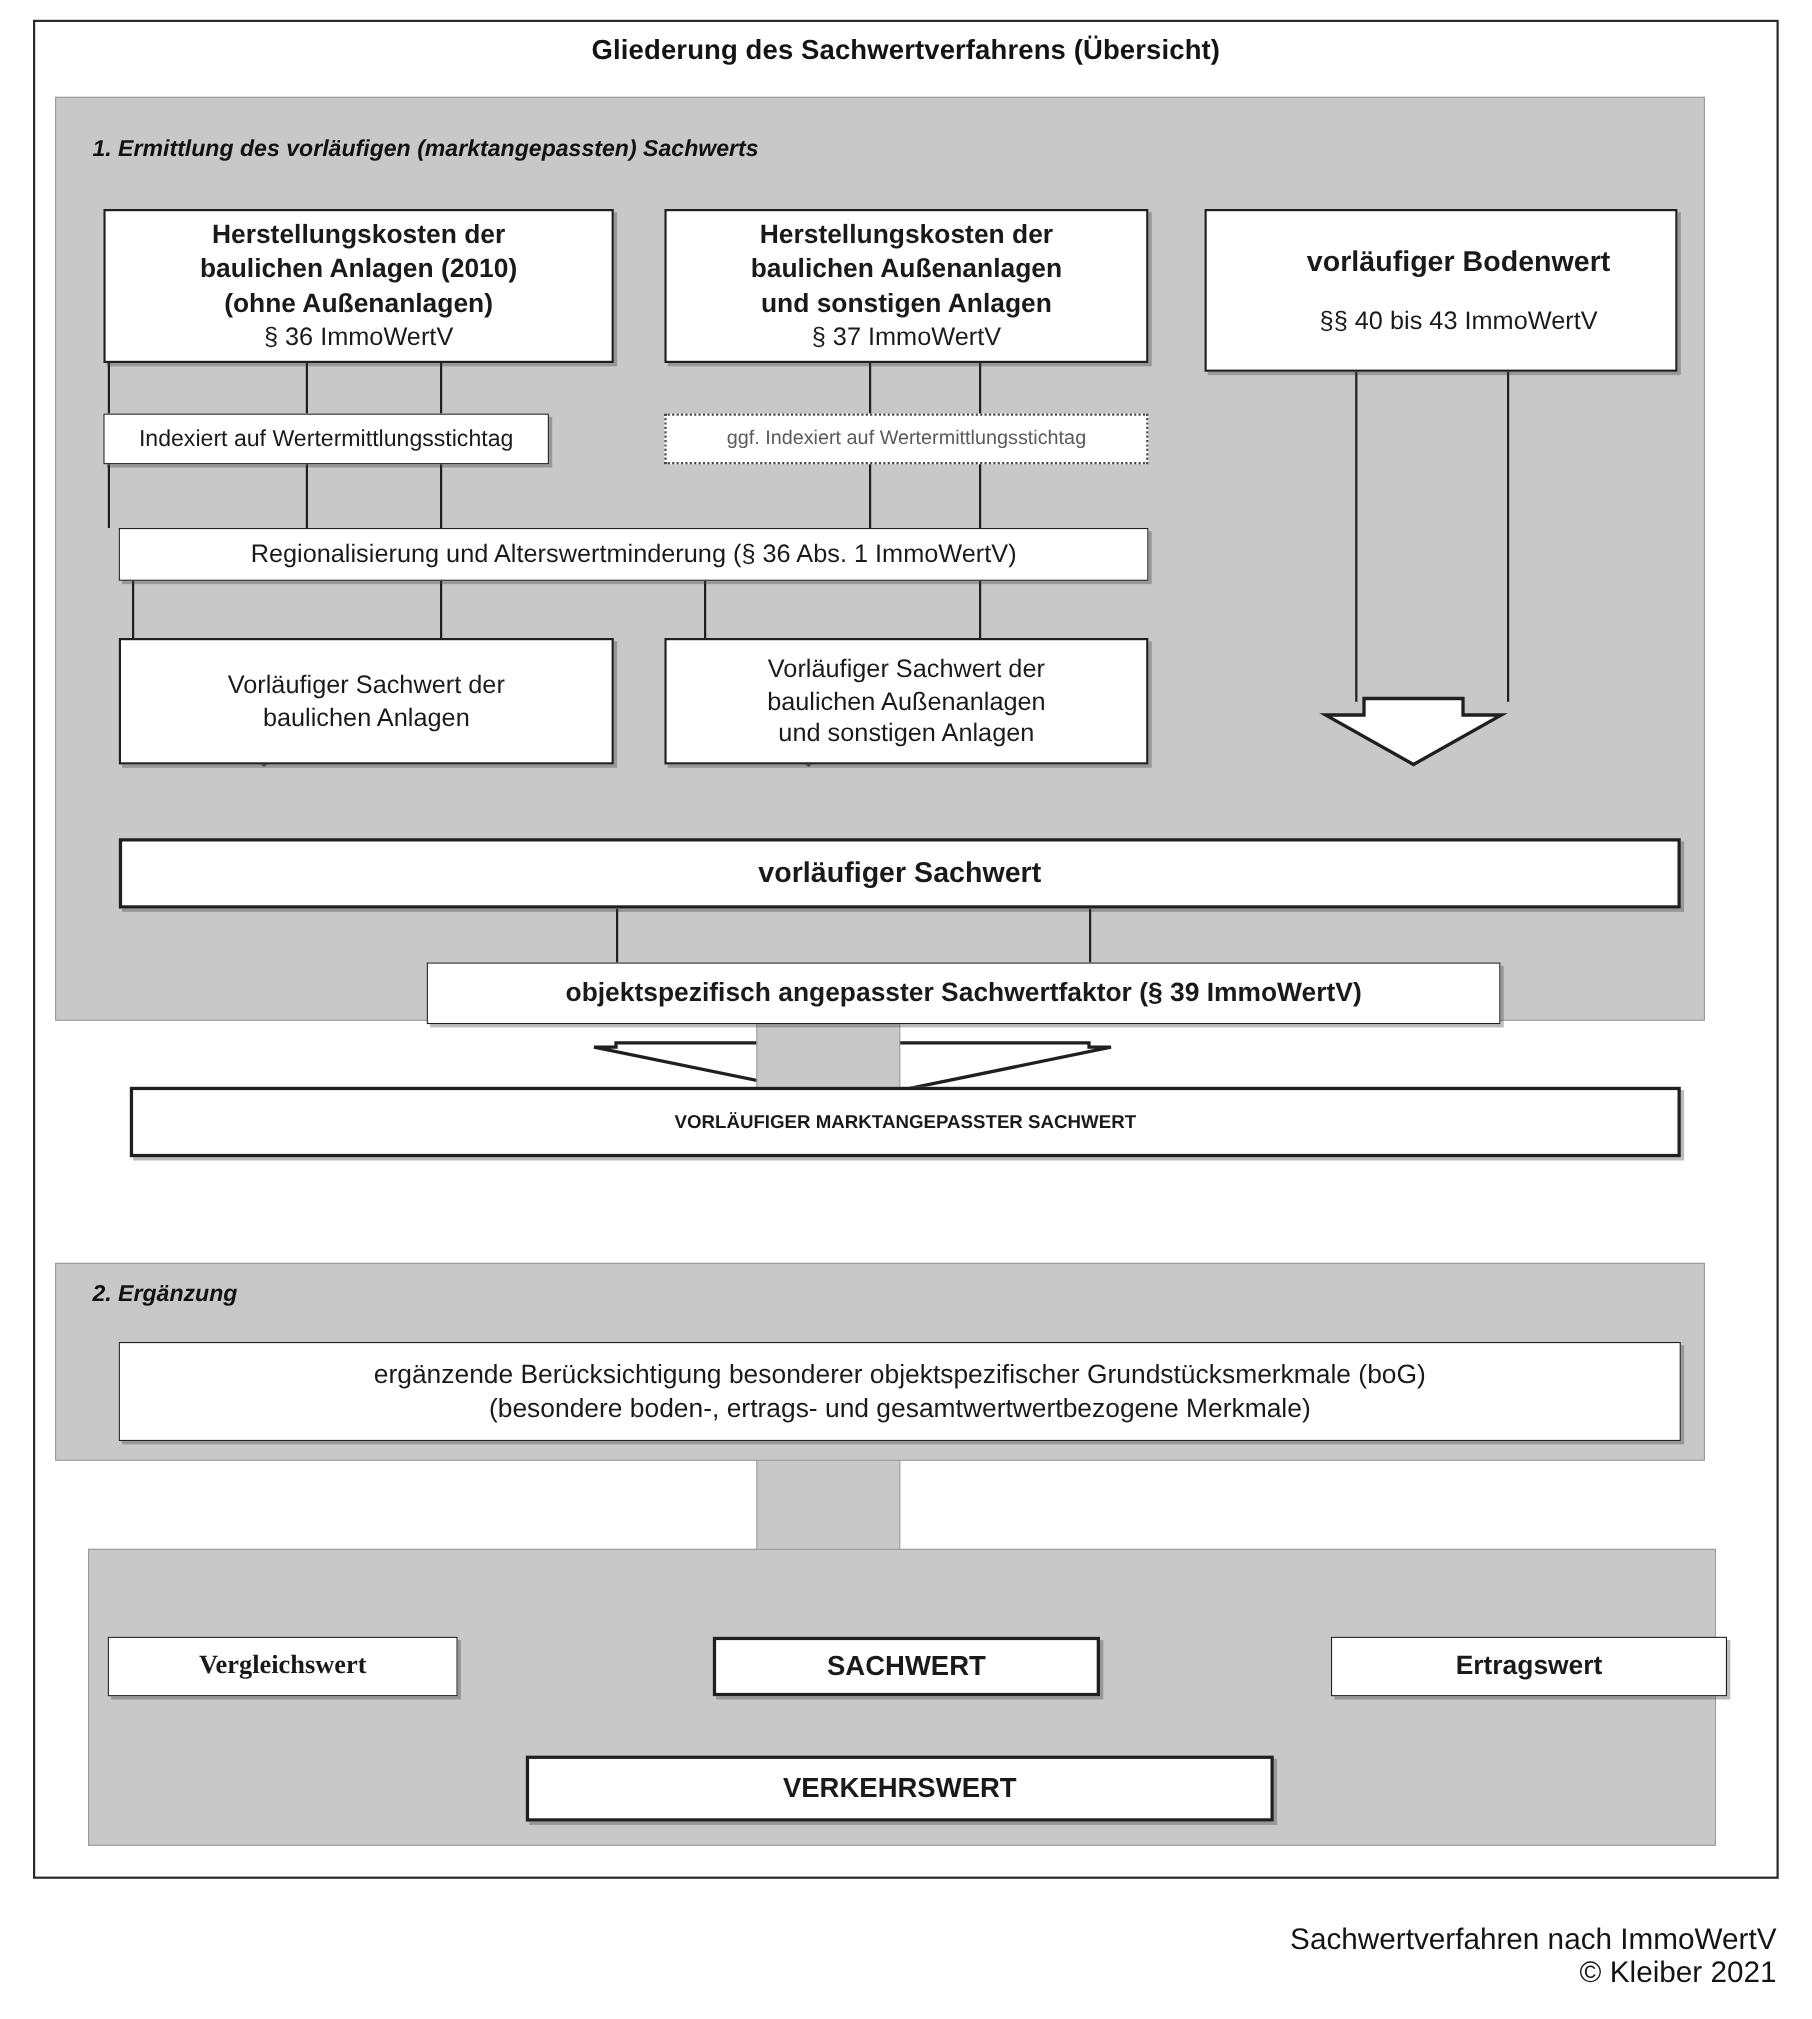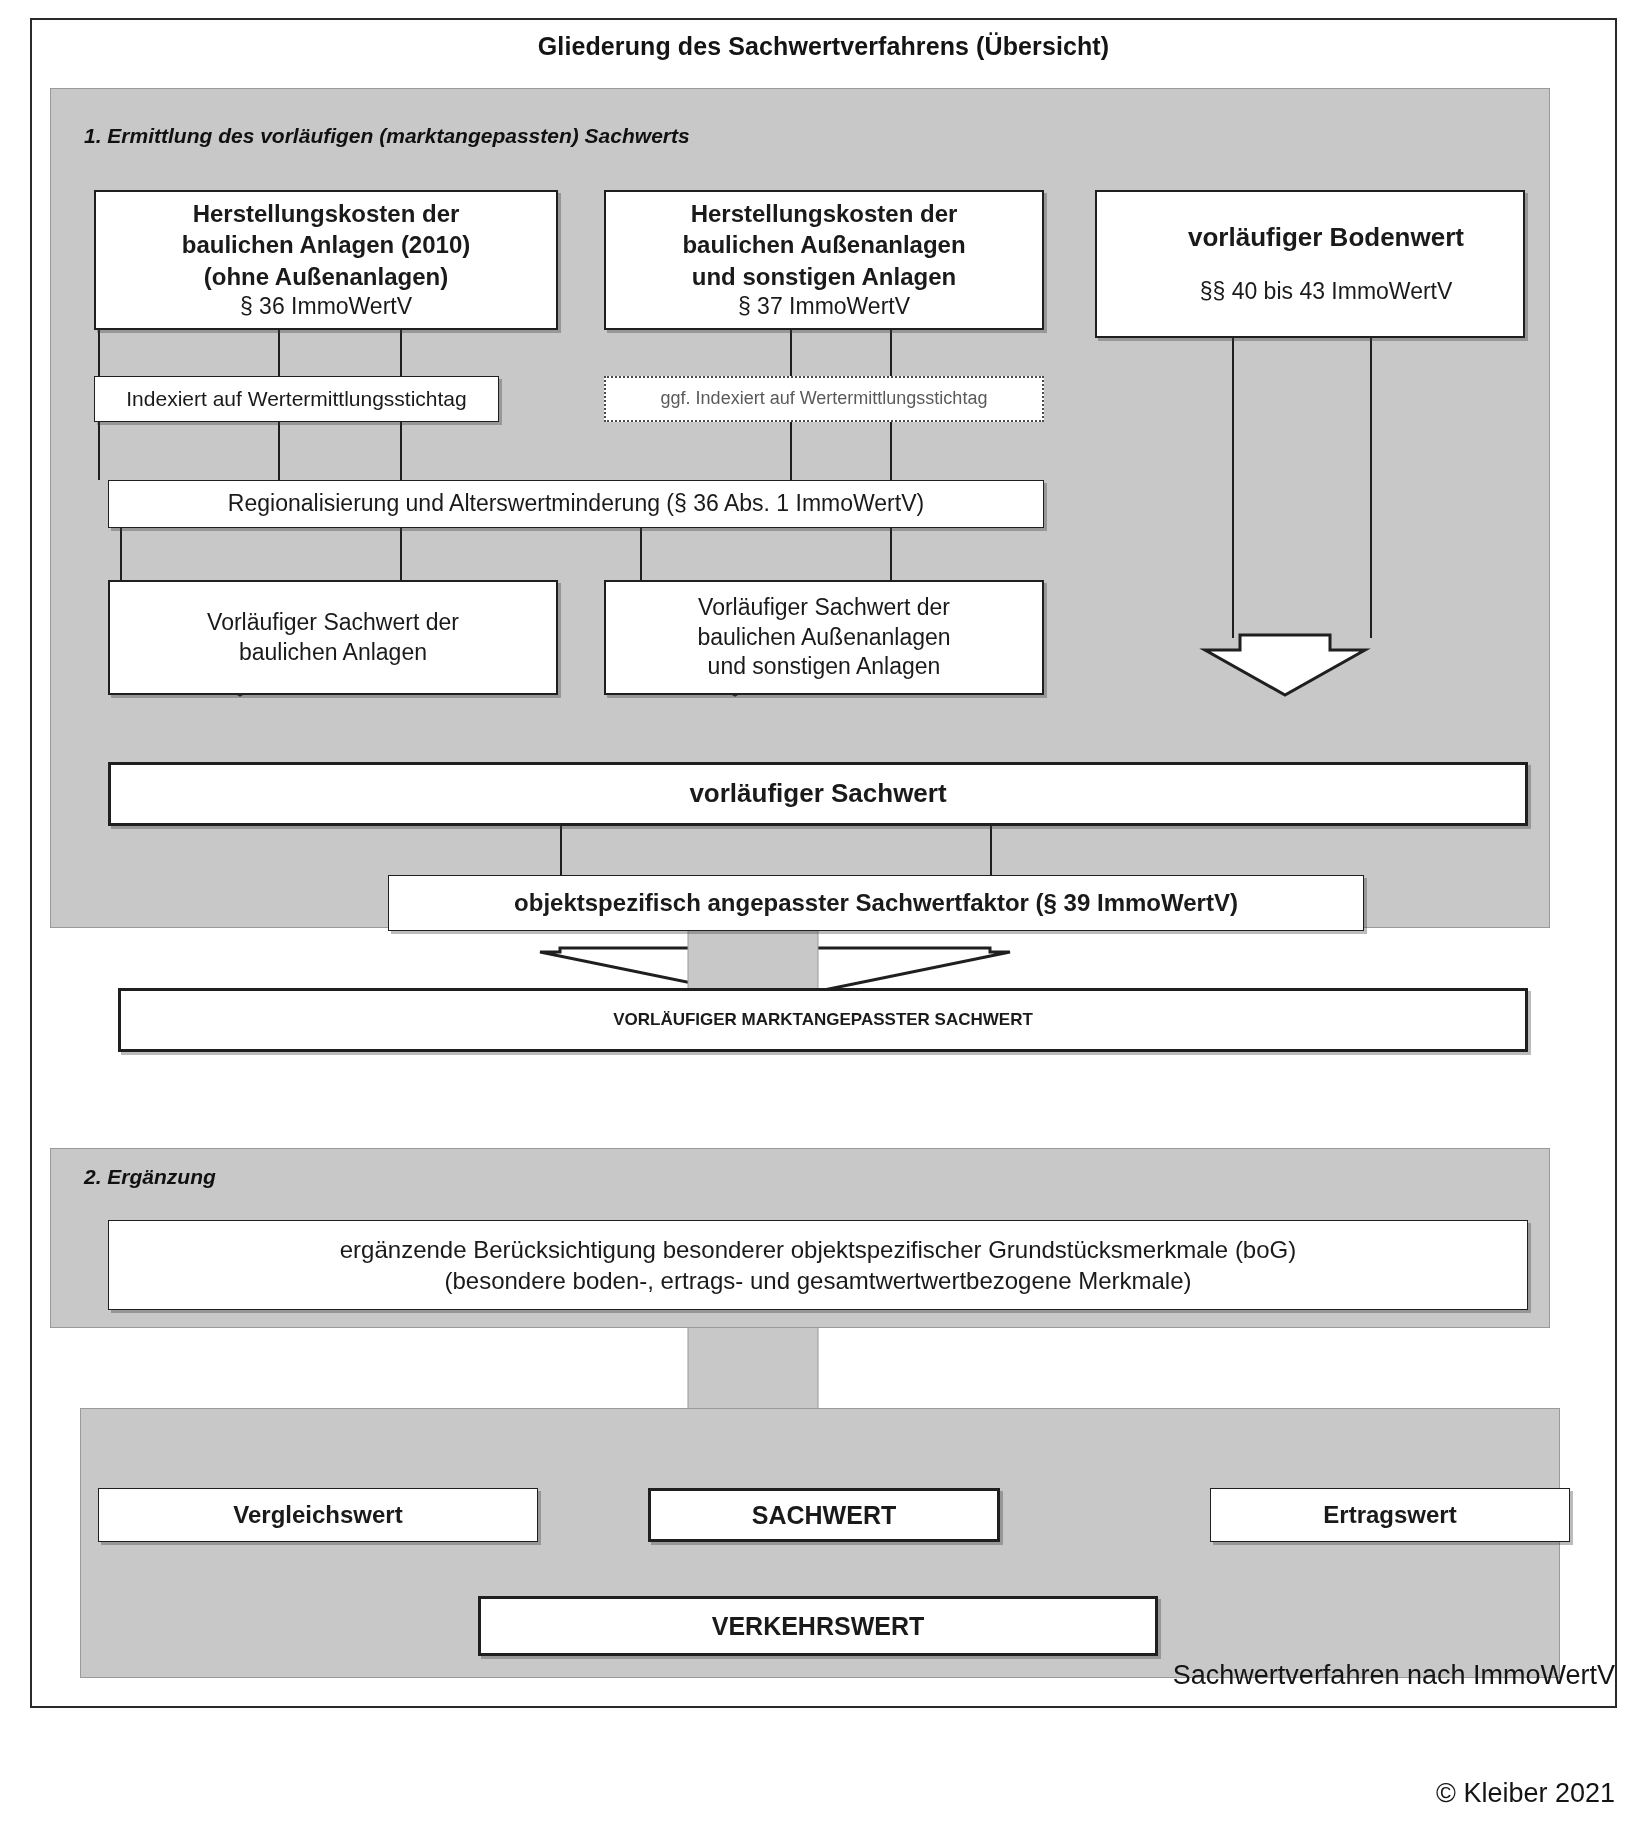--- a/index.html
+++ b/index.html
@@ -236,32 +236,32 @@
 
   <div class="box thin" style="left:108px; top:1220px; width:1420px; height:90px;">
     <div class="inner">
       <div class="f24">ergänzende Berücksichtigung besonderer objektspezifischer Grundstücksmerkmale (boG)</div>
       <div class="f24">(besondere boden-, ertrags- und gesamtwertwertbezogene Merkmale)</div>
     </div>
   </div>
 
   <div class="panel" style="left:80px; top:1408px; width:1480px; height:270px;"></div>
 
-  <div class="box thin" style="left:98px; top:1488px; width:440px; height:54px;">
+  <div class="box thin" style="left:98px; top:1488px; width:318px; height:54px;font-family:Liberation Serif, serif;">
     <div class="inner f24 t-bold">Vergleichswert</div>
   </div>
 
   <div class="box thick" style="left:648px; top:1488px; width:352px; height:54px;">
     <div class="inner f25 t-bold" style="font-size:25px;">SACHWERT</div>
   </div>
 
   <div class="box thin" style="left:1168px; top:1488px; width:360px; height:54px;margin-left:42px;">
     <div class="inner f24 t-bold">Ertragswert</div>
   </div>
 
   <div class="box thick" style="left:478px; top:1596px; width:680px; height:60px;">
     <div class="inner f25 t-bold" style="font-size:25px;">VERKEHRSWERT</div>
   </div>
 
-  <div class="credit" style="top:1660px;">Sachwertverfahren nach ImmoWertV</div>
+  <div class="credit" style="top:1748px;">Sachwertverfahren nach ImmoWertV</div>
   <div class="credit" style="top:1778px;">© Kleiber 2021</div>
 
 </div>
 
 </body></html>

